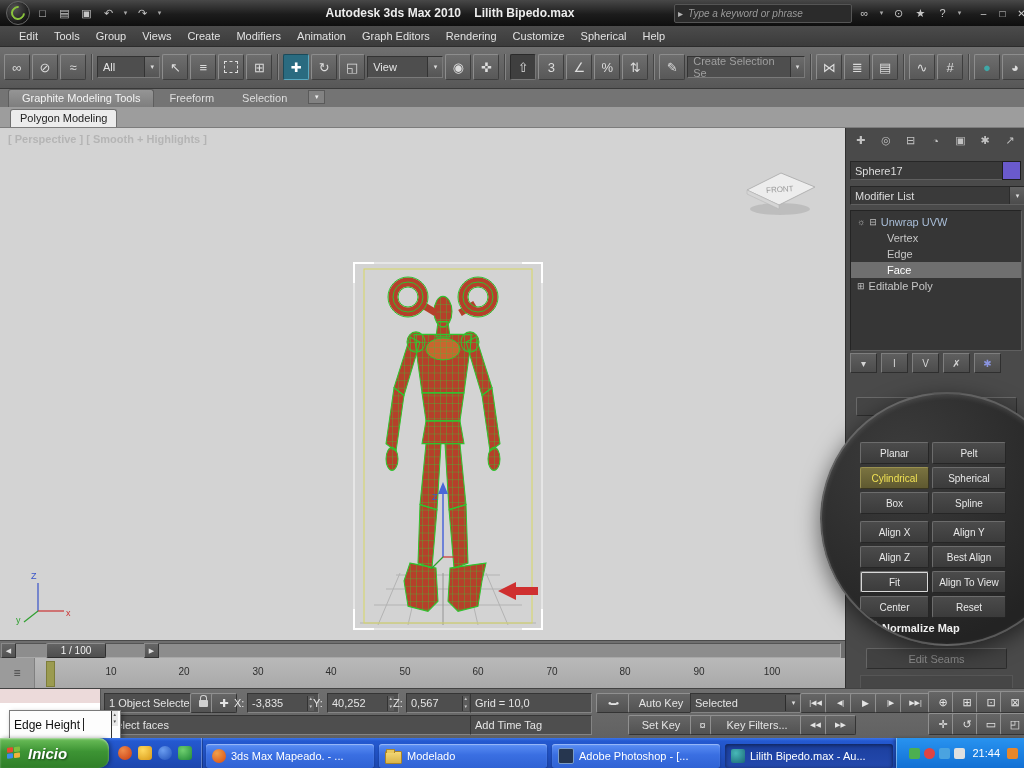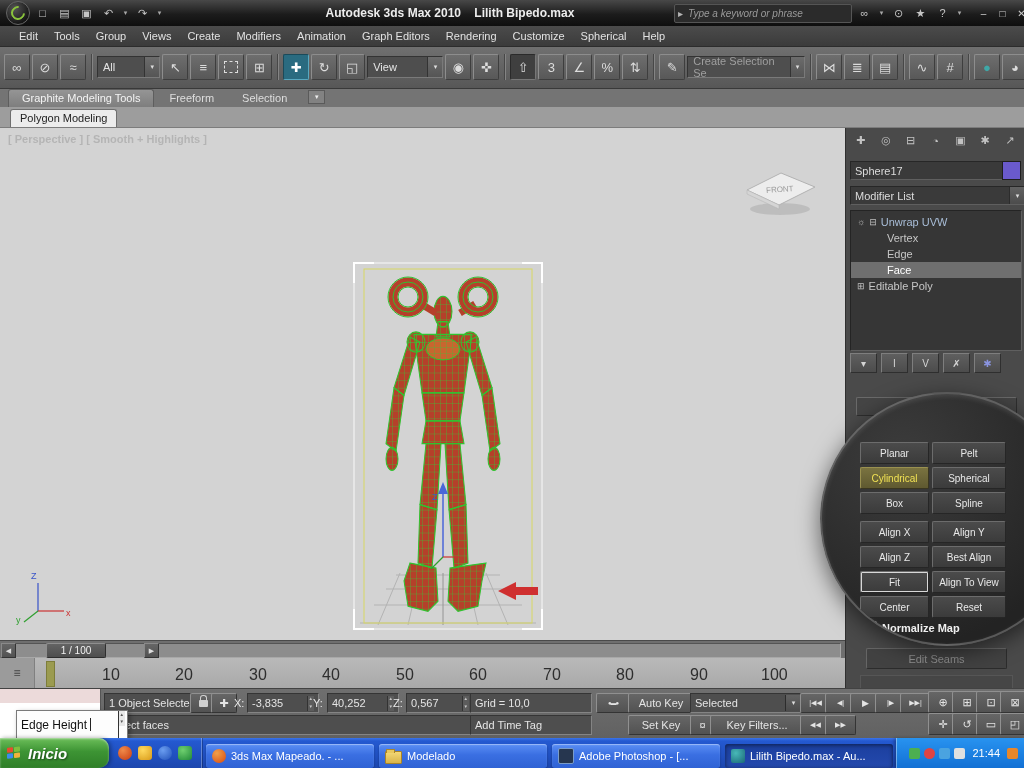--- a/index.html
+++ b/index.html
@@ -100,41 +100,41 @@
   .tsarrow{position:absolute;top:2px;width:13px;height:13px;background:linear-gradient(#666,#525252);border:1px solid;
     border-color:#8a8a8a #333 #333 #8a8a8a;color:#ddd;font-size:7px;display:flex;align-items:center;justify-content:center}
   #tslider{position:absolute;left:46px;top:2px;width:58px;height:13px;background:linear-gradient(#636363,#4e4e4e);
     border:1px solid;border-color:#8e8e8e #2e2e2e #2e2e2e #8e8e8e;color:#f2f2f2;font-size:10px;
     display:flex;align-items:center;justify-content:center;border-radius:2px}
   #trackbar{position:absolute;left:0;top:658px;width:845px;height:30px;background:linear-gradient(#b9b9b9,#a9a9a9);
     border-bottom:1px solid #6f6f6f;z-index:3;color:#2e2e2e}
   #tbleft{position:absolute;left:0;top:0;width:34px;height:30px;background:#9b9b9b;border-right:1px solid #808080;
     display:flex;align-items:center;justify-content:center;color:#444;font-size:12px}
   #keymark{position:absolute;left:46px;top:3px;width:7px;height:24px;background:#9b9b50;border:1px solid #7d7d3a}
-  .tick{position:absolute;top:8px;width:22px;text-align:center;font-size:16px}
+  .tick{position:absolute;top:8px;width:22px;text-align:center;font-size:10px}
   
   #statusbar{position:absolute;left:0;top:688px;width:1024px;height:50px;z-index:4;
     background:linear-gradient(#6f6f6f,#616161);border-top:1px solid #424242}
   .well{position:absolute;height:18px;background:#4e4e4e;border:1px solid;border-color:#353535 #848484 #848484 #353535;
     color:#e4e4e4;display:flex;align-items:center;padding:0 4px;overflow:hidden;white-space:nowrap}
   .btnS{position:absolute;height:18px;background:linear-gradient(#666,#525252);border:1px solid;
     border-color:#909090 #343434 #343434 #909090;color:#e4e4e4;display:flex;align-items:center;justify-content:center;
     border-radius:2px;white-space:nowrap;padding:0 3px}
   .lab{position:absolute;color:#e8e8e8}
   .spin{margin-left:auto;display:flex;flex-direction:column;border-left:1px solid #333}
   .spin i{font-size:4.5px;line-height:4.5px;color:#c8c8c8;padding:1.5px 1px;background:#5c5c5c}
   .pb{font-size:7px}
   .nv{font-size:11px}
   .lockbody{width:9px;height:7px;background:#d0d0d0;position:relative;border-radius:1px}
   .lockbody::before{content:"";position:absolute;left:1px;top:-5px;width:5px;height:5px;border:1.5px solid #d0d0d0;
     border-bottom:none;border-radius:3px 3px 0 0}
   #minilistener{position:absolute;left:0;top:0;width:100px;height:50px;border-right:1px solid #555;background:#fff}
   #mlpink{position:absolute;left:0;top:0;width:100px;height:14px;background:#ecdada}
   
-  #tooltip{position:absolute;left:16px;top:710px;width:104px;height:27px;background:#fdfdfd;border:1px solid #7a7a7a;z-index:15;
+  #tooltip{position:absolute;left:9px;top:710px;width:104px;height:27px;background:#fdfdfd;border:1px solid #7a7a7a;z-index:15;
     box-shadow:2px 2px 5px rgba(0,0,0,.35);display:flex;align-items:center;padding:0 2px 0 4px;color:#111;font-size:12px}
   .cursorbar{width:1px;height:13px;background:#222;margin-left:3px}
   #tooltip .spin{height:100%}
   #tooltip .spin i{background:#e8e8e8;color:#555}
   
   #taskbar{position:absolute;left:0;top:738px;width:1024px;height:30px;z-index:30;display:flex;align-items:flex-end;
     background:linear-gradient(#3a74ea 0%,#2459d0 10%,#2050c0 55%,#1c46ae 100%)}
   #startbtn{width:92px;height:30px;flex:0 0 auto;background:linear-gradient(#6cbf5a,#3d9434 45%,#2f7f28);
     border-radius:0 10px 10px 0;display:flex;align-items:center;gap:6px;padding:0 10px 0 7px;
     box-shadow:inset 0 1px 2px rgba(255,255,255,.5),2px 0 4px rgba(0,0,0,.35);

